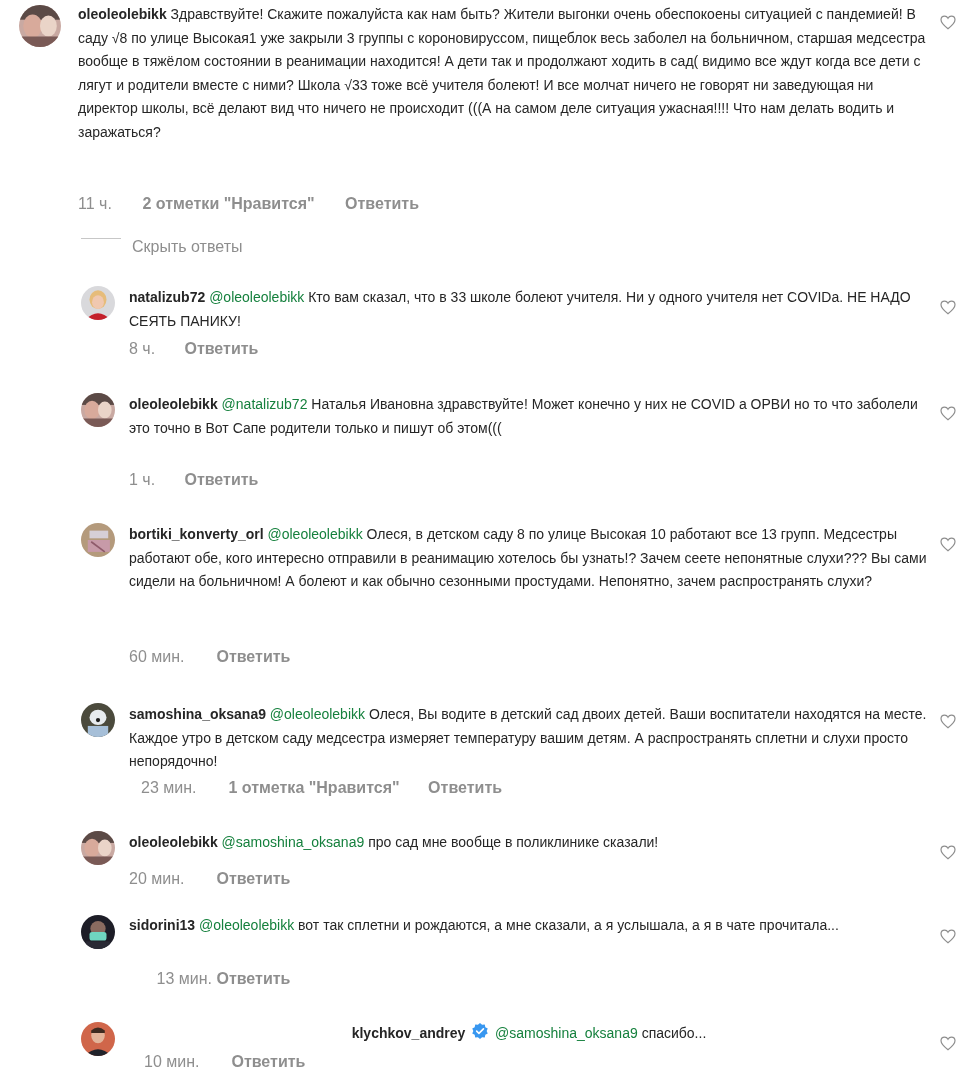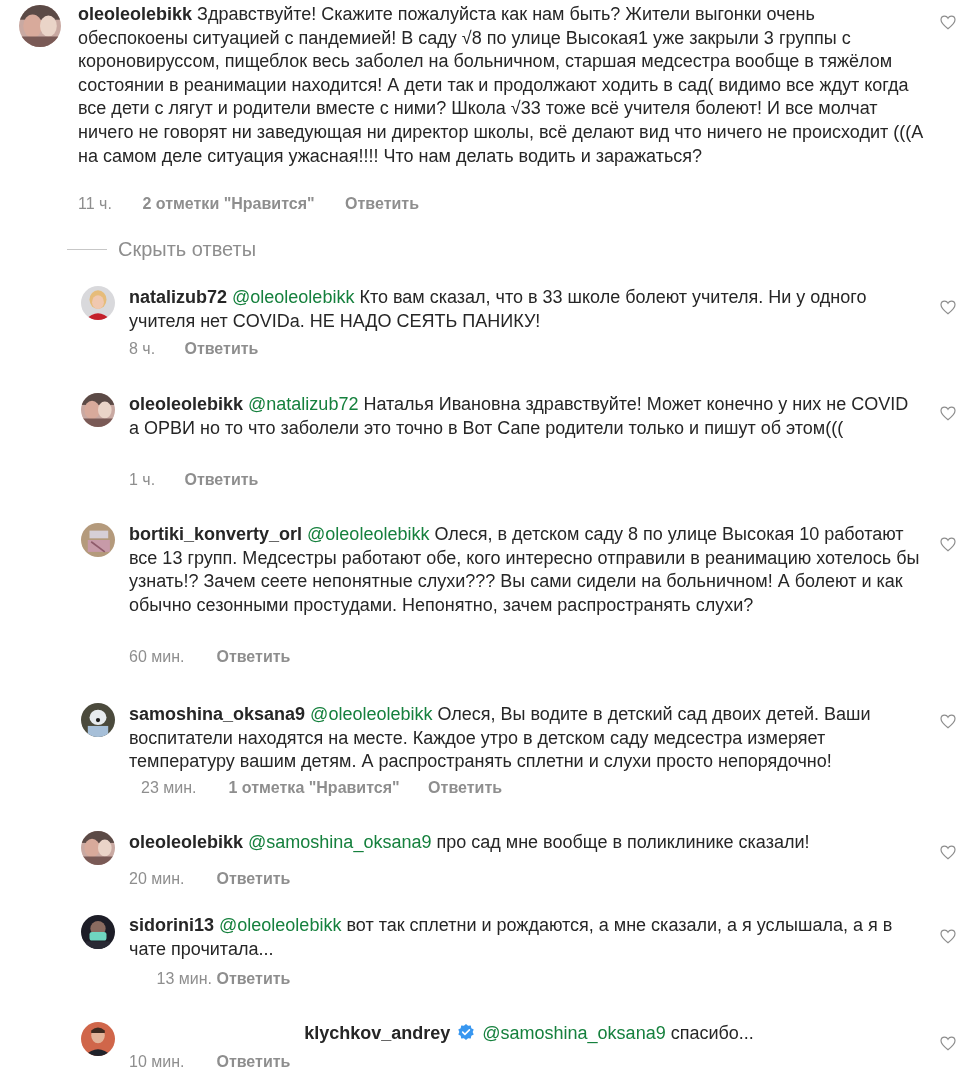--- a/index.html
+++ b/index.html
@@ -14,21 +14,21 @@
       left: 0; right: 0;
     }
     .avatar {
       position: absolute;
       border-radius: 50%;
       overflow: hidden;
     }
     .avatar svg { width: 100%; height: 100%; display: block; }
     .text {
       position: absolute;
-      font-size: 18px;
+      font-size: 14px;
       line-height: 23.6px;
       letter-spacing: 0;
     }
     .username { font-weight: bold; color: #262626; }
     .mention { color: #15803d; }
     .meta {
       position: absolute;
       font-size: 16px;
       color: #8e8e8e;
       white-space: nowrap;
@@ -36,23 +36,23 @@
     .meta .time { display: inline-block; }
     .meta .likes { display: inline-block; font-weight: bold; }
     .meta .reply { display: inline-block; font-weight: bold; cursor: pointer; }
     .heart {
       position: absolute;
       width: 16px; height: 15px;
       cursor: pointer;
     }
     .heart svg { width: 100%; height: 100%; display: block; }
     .hide-replies {
-      position: absolute; left: 67px; top: 238px;
-      display: flex; align-items: center;
-      font-size: 20px; color: #8e8e8e; cursor: pointer;
+      position: absolute; left: 81px; top: 238px;
+      display: flex; align-items: flex-start;
+      font-size: 16px; color: #8e8e8e; cursor: pointer;
     }
     .hide-replies .line {
       width: 40px; height: 1px; background: #c7c7c7; margin-right: 11px;
     }
     .verified {
       display: inline-block; width: 18px; height: 18px; vertical-align: -2px;
       margin: 0 2px;
     }
     .verified svg { width: 100%; height: 100%; display: block; }
   </style>
@@ -265,21 +265,21 @@
     <span class="verified">
       <svg viewBox="0 0 20 20">
         <path d="M10 1 L12.3 3 L15.3 2.7 L15.9 5.7 L18.6 7.2 L17.4 10 L18.6 12.8 L15.9 14.3 L15.3 17.3 L12.3 17 L10 19 L7.7 17 L4.7 17.3 L4.1 14.3 L1.4 12.8 L2.6 10 L1.4 7.2 L4.1 5.7 L4.7 2.7 L7.7 3 Z" fill="#3897f0"></path>
         <path d="M6.3 10.2 L8.8 12.6 L13.8 7.6" fill="none" stroke="#ffffff" stroke-width="1.8" stroke-linecap="round" stroke-linejoin="round"></path>
       </svg>
     </span>
     <span class="mention">@samoshina_oksana9</span>
     <span>спасибо...</span>
   </div>
   <div class="meta" style="left:129px; top:1053px;">
-    <span class="time" style="width:83px;">10 мин.</span>
+    <span class="time" style="width:83px;margin-left:15px;">10 мин.</span>
     <span class="reply">Ответить</span>
   </div>
   <div class="heart" style="left:940px; top:1036px;">
     <svg>
         <use href="#heart-sym"></use>
       </svg>
   </div>
 </div>
 
 </body></html>

